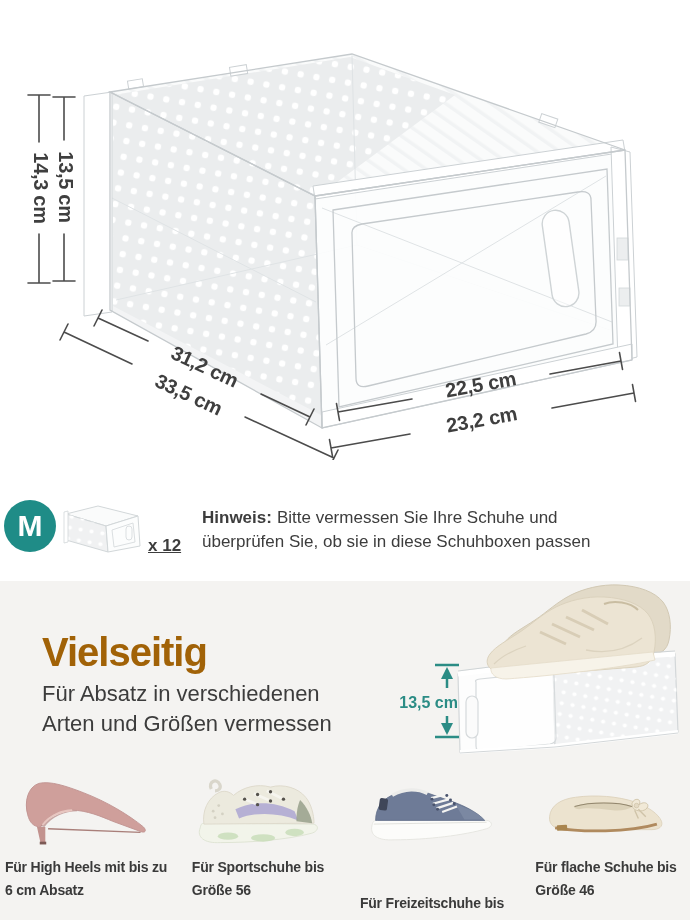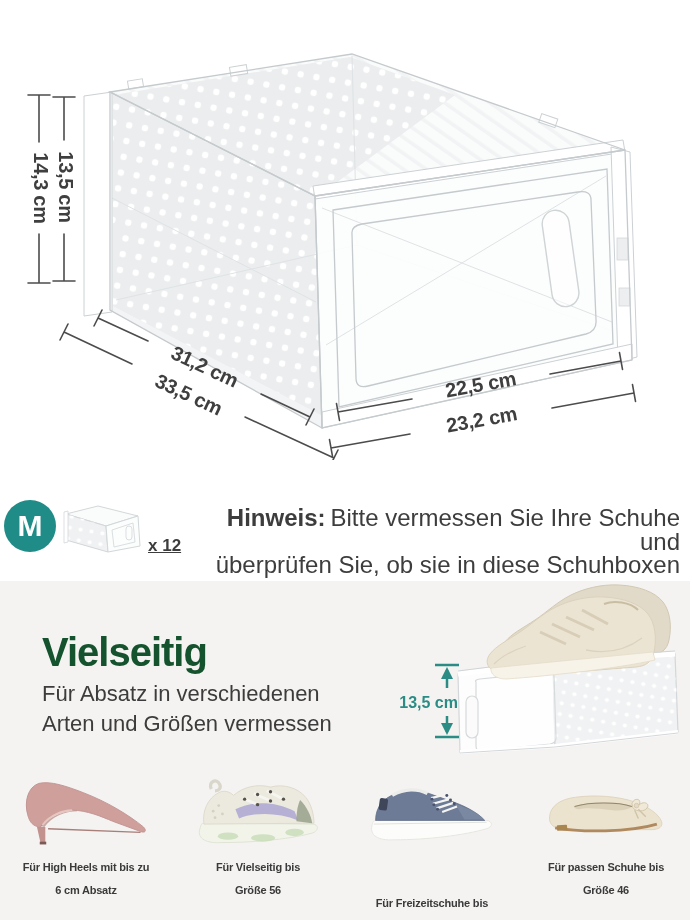--- a/index.html
+++ b/index.html
@@ -14,36 +14,36 @@
   .edge { stroke:#c5cacd; stroke-width:1.3; fill:none; }
   .edge-soft { stroke:#dfe3e5; stroke-width:1; fill:none; }
   .frame { fill:#ffffff; stroke:#ccd1d4; stroke-width:1; }
 
   
   .m-badge { position:absolute; left:4px; top:500px; width:52px; height:52px; border-radius:50%;
              background:#1f8c87; display:flex; align-items:center; justify-content:center; }
   .m-badge span { color:#fff; font-size:30px; font-weight:bold; }
   .mini-box { position:absolute; left:60px; top:500px; }
   .qty { position:absolute; left:148px; top:536px; font-size:17px; font-weight:bold; color:#3d3d3d;text-decoration:underline; }
-  .hint { position:absolute; left:202px; top:506px; width:478px; font-size:24px;
-          line-height:23.5px; color:#3d3d3d;text-align:right; }
+  .hint { position:absolute; left:202px; top:506px; width:478px; font-size:17px;
+          line-height:23.5px; color:#3d3d3d; }
   .hint strong { font-weight:bold; margin-right:5px; }
 
   
   .gray-section { position:absolute; left:0; top:581px; width:690px; height:339px; background:#f4f3f1; }
   .vs-title { position:absolute; left:42px; top:630px; font-size:40px; font-weight:bold;
-              color:#14532d; letter-spacing:-1px; }
+              color:#a16207; letter-spacing:-1px; }
   .vs-sub { position:absolute; left:42px; top:679px; font-size:22px; line-height:30px; color:#3c3c3c; }
   .shoebox-demo { position:absolute; left:390px; top:580px; }
   .teal-text { font:bold 16px "Liberation Sans", sans-serif; }
 
   .shoe-col { position:absolute; top:776px; width:170px; display:flex; flex-direction:column; align-items:center; }
   .shoe-col svg { display:block; }
-  .caption { margin-top:6px; font-size:11px; font-weight:bold; line-height:22.5px;
-             color:#3a3a3a; text-align:center; letter-spacing:-0.2px; }
+  .caption { margin-top:6px; font-size:14px; font-weight:bold; line-height:22.5px;
+             color:#3a3a3a; text-align:left; letter-spacing:-0.2px; }
   .col-1 { left:1px; } .col-2 { left:173px; } .col-3 { left:347px;gap:36px; } .col-4 { left:521px; }
 </style>
 </head>
 <body>
 
 <div class="canvas">
 
   <svg class="main-diagram" width="690" height="460" viewBox="0 0 690 460">
     <defs>
       <pattern id="dots" width="16" height="16" patternUnits="userSpaceOnUse" patternTransform="rotate(10)">
@@ -217,21 +217,21 @@
       <circle cx="88" cy="17" r="1.8" fill="#55524c"></circle>
         <circle cx="74" cy="31" r="1.8" fill="#55524c"></circle>
       <circle cx="88" cy="27" r="1.8" fill="#55524c"></circle>
         <circle cx="102" cy="25" r="1.8" fill="#55524c"></circle>
       <circle cx="26" cy="38" r="1.5" fill="#d4d1c3"></circle>
         <circle cx="32" cy="32" r="1.5" fill="#d4d1c3"></circle>
       <circle cx="28" cy="45" r="1.5" fill="#d4d1c3"></circle>
         <circle cx="36" cy="41" r="1.5" fill="#d4d1c3"></circle>
     </svg>
     <div class="caption">
-      <div>Für Vielseitig bis</div>
+      <div>Für Sportschuhe bis</div>
       <div>Größe 56</div>
     </div>
   </div>
 
   <div class="shoe-col col-3">
     <svg width="150" height="74" viewBox="0 0 150 80">
       <path d="M10,54 C8,64 16,70 34,69 C70,69 110,64 134,57 C141,55 141,49 134,48
                L16,48 C11,48 11,50 10,54 Z" fill="#fcfcfa" stroke="#e5e5e0" stroke-width="1"></path>
       <path d="M12,52 L134,50" stroke="#e0e0da" stroke-width="1"></path>
       <path d="M14,48 C14,34 22,24 36,19 C50,14 62,15 72,19 L92,26
@@ -259,18 +259,18 @@
                C137,55 132,58 124,58 L32,58 C20,58 13,53 14,44 Z" fill="#ece3cf" stroke="#ddd3bd" stroke-width="1"></path>
       <path d="M40,33 C58,27 88,27 104,33 C98,37 90,38 82,37 C66,35 52,34 46,36 C43,36 41,35 40,33 Z" fill="#dbd1b8"></path>
       <path d="M41,33 C58,28 88,28 103,33" fill="none" stroke="#93876e" stroke-width="1.2"></path>
       <path d="M103,30 C105,23 114,24 111,31 C117,26 124,31 118,36 C114,39 106,38 104,34 Z" fill="#f1e9d7" stroke="#cfc3a8" stroke-width="1"></path>
       <circle cx="108" cy="32" r="2.5" fill="#e4dac4" stroke="#cfc3a8" stroke-width="0.8"></circle>
       <path d="M110,36 L118,44 M106,37 L110,46" stroke="#cfc3a8" stroke-width="1.5"></path>
       <path d="M20,56 C48,61 100,61 130,52" fill="none" stroke="#b08a5e" stroke-width="3"></path>
       <rect x="22" y="53" width="11" height="6" rx="1" fill="#a9854f" transform="rotate(-4 27 56)"></rect>
     </svg>
     <div class="caption">
-      <div>Für passen Schuhe bis</div>
+      <div>Für flache Schuhe bis</div>
       <div>Größe 46</div>
     </div>
   </div>
 
 </div>
 
 </body></html>

